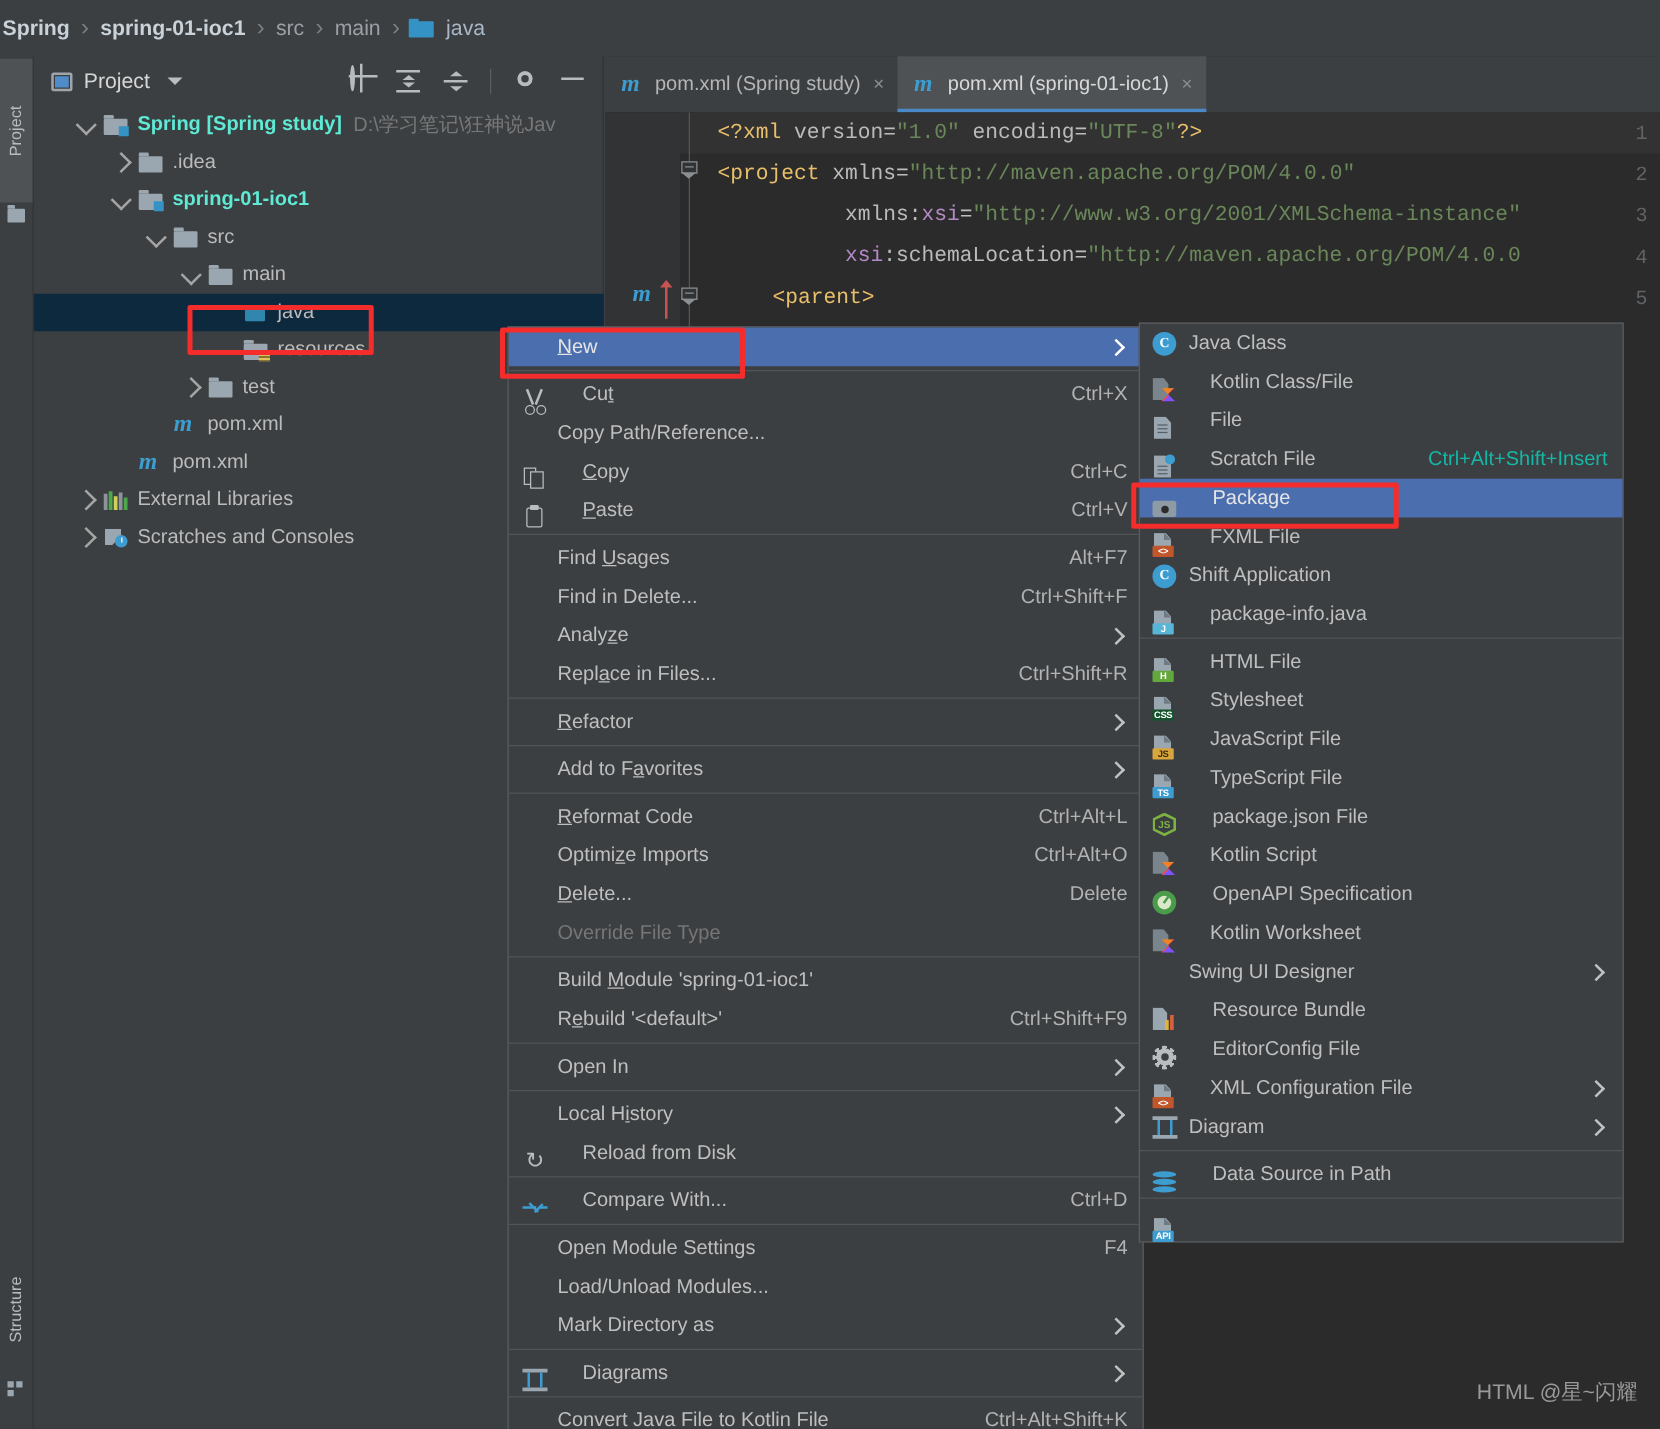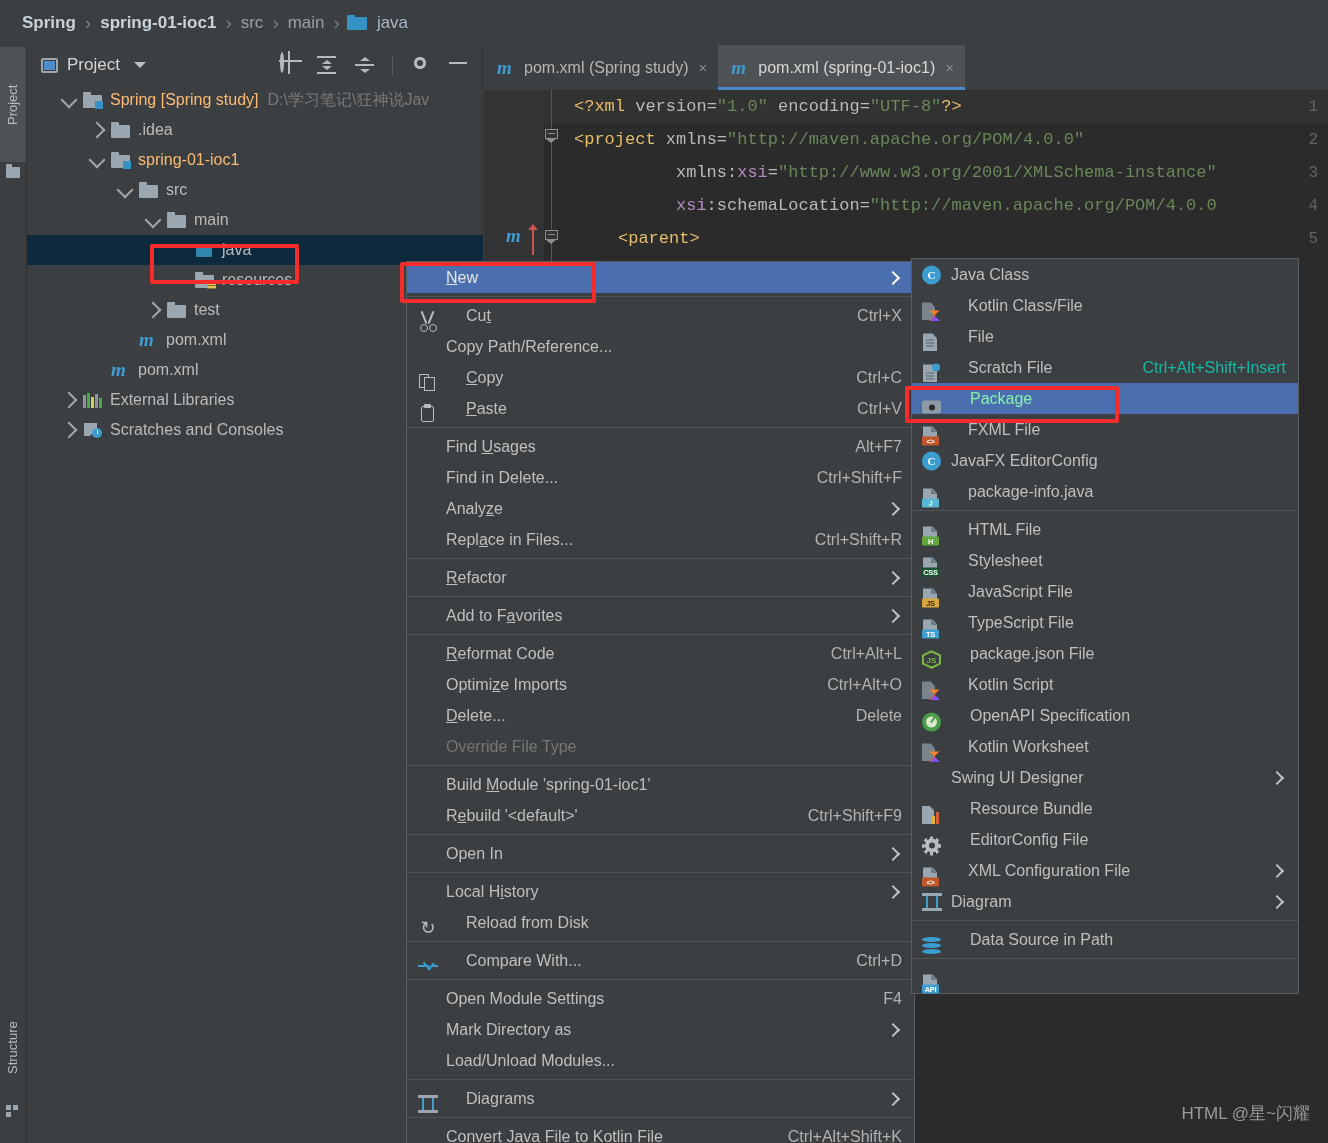--- a/index.html
+++ b/index.html
@@ -9,21 +9,21 @@
     font-family:"Liberation Sans",sans-serif;
     font-size:15px;
     color:#bbbbbb;
     -webkit-font-smoothing:antialiased;
   }
   .app{position:absolute;inset:0;}
 
   
   .breadcrumb{
     position:absolute;left:0;top:0;width:1328px;height:45px;
-    background:#3c3f41;display:flex;align-items:center;padding-left:20px;
+    background:#3c3f41;display:flex;align-items:center;padding-left:0;
     box-sizing:border-box;
   }
   .crumb{font-size:17px;color:#a9b7c6;padding:0 2px;}
   .crumb.bold{font-weight:bold;color:#c9d1d9;}
   .crumb.dim{color:#9aa0a6;}
   .crumb-sep{color:#7a7f85;font-size:19px;margin:0 7px;font-weight:300;}
   .crumb-folder{
     display:inline-block;width:20px;height:15px;margin-right:8px;
     position:relative;vertical-align:-2px;
   }
@@ -113,21 +113,21 @@
   .tree{position:absolute;left:0;top:40px;width:456px;}
   .trow{height:30px;display:flex;align-items:center;position:relative;white-space:nowrap;}
   .trow.sel{background:#0d293e;}
   .arrow{
     width:10px;height:10px;border-right:2px solid #a5a5a5;border-bottom:2px solid #a5a5a5;
     transform:rotate(-45deg);flex:none;
   }
   .arrow.open{transform:rotate(45deg);}
   .arrow-slot{width:28px;display:flex;justify-content:center;align-items:center;flex:none;}
   .tlabel{font-size:16px;color:#bbbbbb;}
-  .tlabel.b{font-weight:normal;color:#fdba74;text-align:center;}
+  .tlabel.b{font-weight:bold;color:#5eead4;text-align:center;}
   .tpath{font-size:16px;color:#787878;margin-left:9px;}
   .ico{width:19px;height:16px;position:relative;flex:none;margin-right:8px;}
   .f-grey{position:absolute;left:0;top:3px;width:19px;height:13px;background:#9aa7b0;border-radius:1px;}
   .f-grey-tab{position:absolute;left:0;top:0px;width:8px;height:3px;background:#9aa7b0;border-radius:1px 1px 0 0;}
   .f-badge-blue{position:absolute;right:-1px;bottom:-1px;width:8px;height:8px;background:#3592c4;}
   .f-blue{position:absolute;left:1px;top:4px;width:16px;height:11px;background:#3186ad;border-radius:1px;}
   .f-badge-yellow{position:absolute;right:-2px;bottom:-1px;width:9px;height:9px;
      background:repeating-linear-gradient(#e0c15a 0 2px,#8a7330 2px 3px);}
   .m-ico{width:19px;height:16px;flex:none;margin-right:8px;color:#3d9dd1;font-style:italic;font-weight:bold;font-family:"Liberation Serif",serif;font-size:19px;line-height:15px;}
   .lib-ico{width:19px;height:16px;flex:none;margin-right:8px;position:relative;}
@@ -219,21 +219,21 @@
 
   
   .submenu{
     position:absolute;left:911px;top:258px;width:388px;
     background:#3c3f41;border:1px solid #5a5d5f;box-sizing:border-box;z-index:50;
     font-size:16px;color:#bfbfbf;
   }
   .si{height:31px;display:flex;align-items:center;padding:0 12px 0 0;position:relative;box-sizing:border-box;}
   .si .slabel{margin-left:39px;white-space:nowrap;}
   .si .sshort{margin-left:auto;color:#14b8a6;white-space:nowrap;}
-  .si.hl{background:#4b6eaf;color:#86efac;text-align:right;}
+  .si.hl{background:#4b6eaf;color:#e5e5e5;text-align:right;}
   .si .sub{margin-left:auto;width:8px;height:8px;border-right:2px solid #c2c2c2;border-top:2px solid #c2c2c2;transform:rotate(45deg);margin-right:4px;}
   .sico{position:absolute;left:10px;top:50%;transform:translateY(-50%);width:20px;height:20px;}
 
   
   .pg{position:relative;width:17px;height:19px;}
   .pg::before{content:"";position:absolute;left:1px;top:0;width:14px;height:18px;background:#9aa7b0;
      clip-path:polygon(0 0,66% 0,100% 30%,100% 100%,0 100%);}
   .pg::after{content:"";position:absolute;left:9px;top:0;width:6px;height:6px;background:#6f7b84;
      clip-path:polygon(0 0,100% 100%,0 100%);}
   .tag{position:absolute;left:0px;bottom:0px;height:9px;min-width:17px;border-radius:1px;
@@ -622,25 +622,25 @@
       <span class="ilabel">Compare With...</span>
         <span class="short">Ctrl+D</span>
     </div>
     <div class="msep"></div>
 
     <div class="mi">
       <span class="ilabel">Open Module Settings</span>
         <span class="short">F4</span>
     </div>
     <div class="mi">
+      <span class="ilabel">Load/Unload Modules...</span>
+    </div>
+    <div class="mi">
       <span class="ilabel">Mark Directory as</span>
         <span class="sub"></span>
-    </div>
-    <div class="mi">
-      <span class="ilabel">Load/Unload Modules...</span>
     </div>
     <div class="msep"></div>
 
     <div class="mi">
       <span class="mico ic-diagram">
           <i></i>
           <i></i>
           <i></i>
           <i></i>
         </span>
@@ -691,21 +691,21 @@
       <span class="slabel">Package</span>
     </div>
     <div class="si">
       <span class="sico pg">
           <span class="tag" style="background:#c0562a;">&lt;&gt;</span>
         </span>
       <span class="slabel">FXML File</span>
     </div>
     <div class="si">
       <span class="sico circ">C</span>
-      <span class="slabel">JavaFX EditorConfig</span>
+      <span class="slabel">Shift Application</span>
     </div>
     <div class="si">
       <span class="sico pg">
           <span class="tag" style="background:#58b5d6;">J</span>
         </span>
       <span class="slabel">package-info.java</span>
     </div>
     <div class="msep"></div>
     <div class="si">
       <span class="sico pg">

